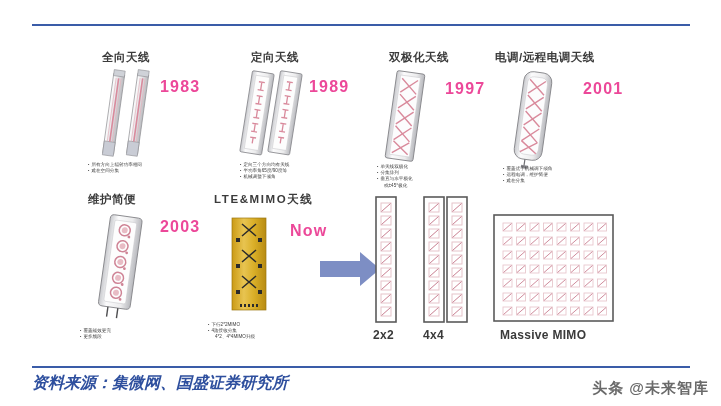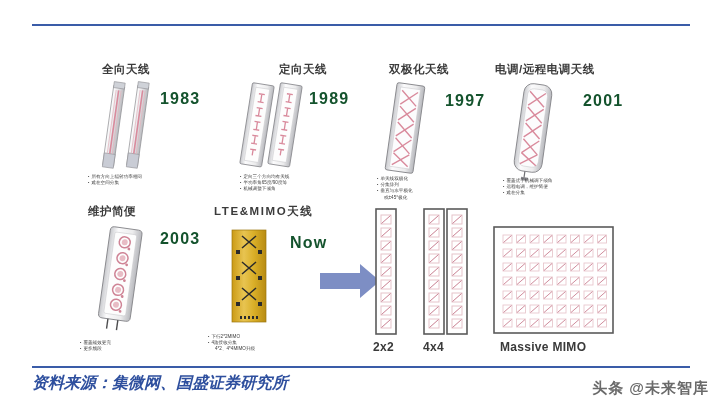--- a/index.html
+++ b/index.html
@@ -69,41 +69,41 @@
     opacity: 0.82;
     letter-spacing: 1px;
     white-space: nowrap;
     margin-top: 32px;
   }
 
   
   #content {
     position: absolute;
     left: 0;
-    top: 56px;
+    top: 44px;
     width: 721px;
     height: 310px;
   }
 
   .panel { position: absolute; }
 
   .panel-title {
     font-size: 11.5px;
     font-weight: bold;
     color: #3b3b3b;
     white-space: nowrap;
     letter-spacing: 0.5px;
   }
   .panel-title.latin { letter-spacing: 1.6px; }
 
   .panel-year {
     position: absolute;
     font-size: 16px;
     font-weight: bold;
-    color: #14532d;
+    color: #ec4899;
     letter-spacing: 1.2px;
     white-space: nowrap;
   }
 
   .bullets {
     position: absolute;
     font-size: 4.6px;
     line-height: 6.2px;
     color: #3d3d3d;
     white-space: nowrap;
@@ -166,21 +166,21 @@
       </g>
     </svg>
 
     <div class="bullets" style="left:-12px; top:112px;">
       <div>所有方向上辐射功率相同</div>
       <div>难在空间分集</div>
     </div>
   </div>
 
   <div class="panel" style="left:245px; top:6px;">
-    <div class="panel-title" style="position:absolute; left:6px; top:0;margin-left:28px;">定向天线</div>
+    <div class="panel-title" style="position:absolute; left:6px; top:0;">定向天线</div>
     <div class="panel-year" style="left:64px; top:28px;">1989</div>
 
     <svg width="80" height="95" style="position:absolute; left:-5px; top:18px;">
       <defs>
         <linearGradient id="panelg" x1="0" y1="0" x2="1" y2="0">
           <stop offset="0%" stop-color="#c8c9cd"></stop>
           <stop offset="25%" stop-color="#fbfbfc"></stop>
           <stop offset="70%" stop-color="#ececed"></stop>
           <stop offset="100%" stop-color="#b7b8bd"></stop>
         </linearGradient>

